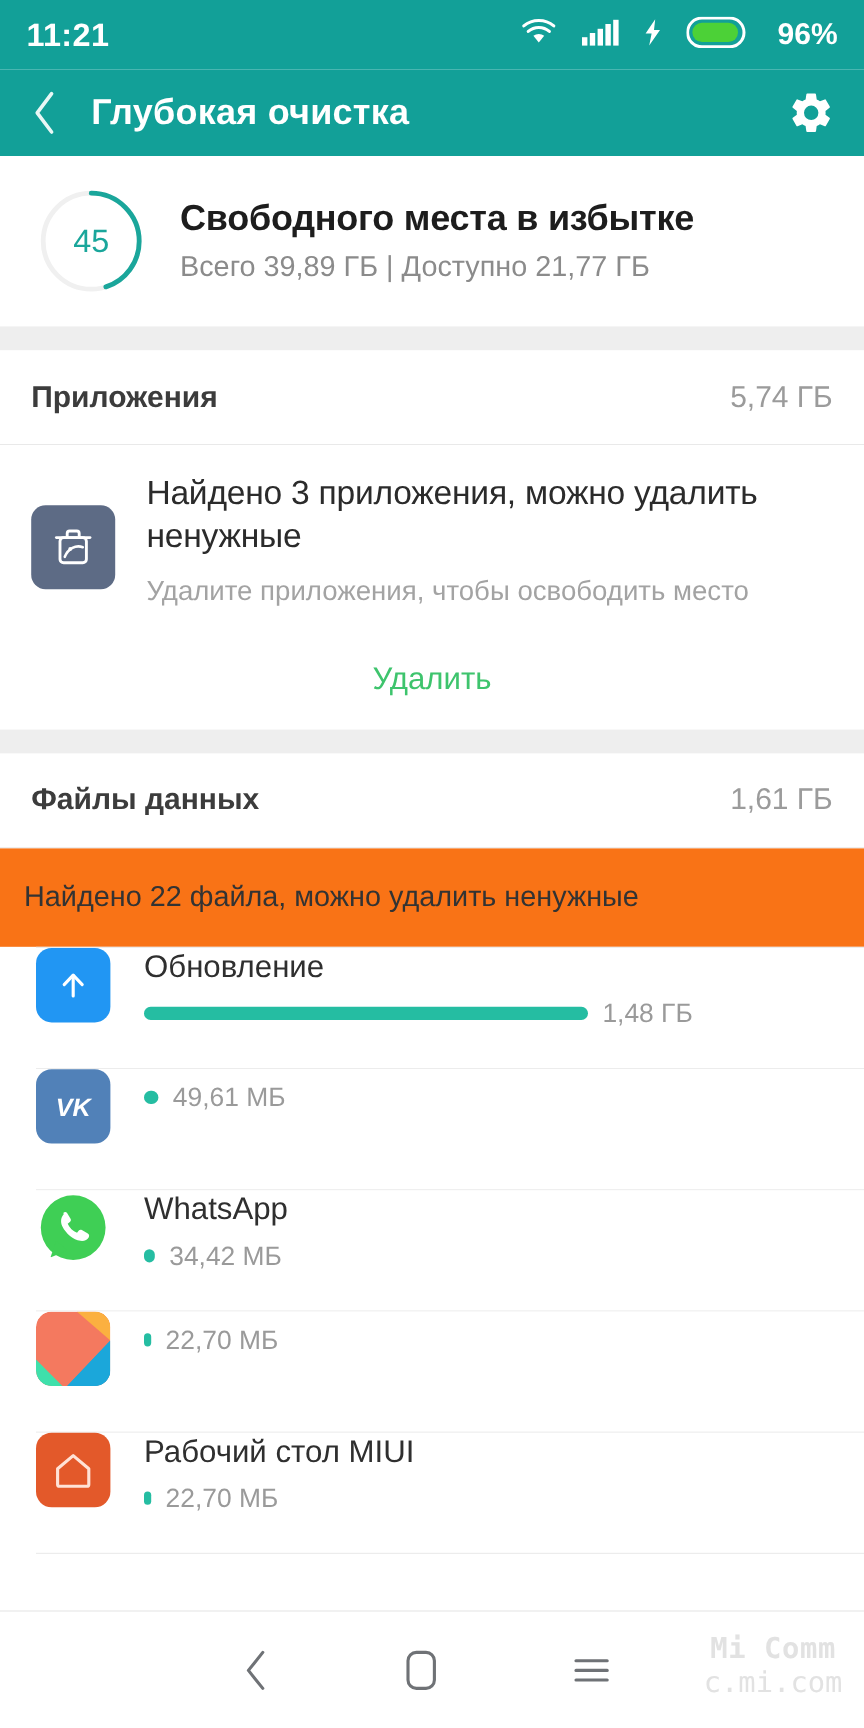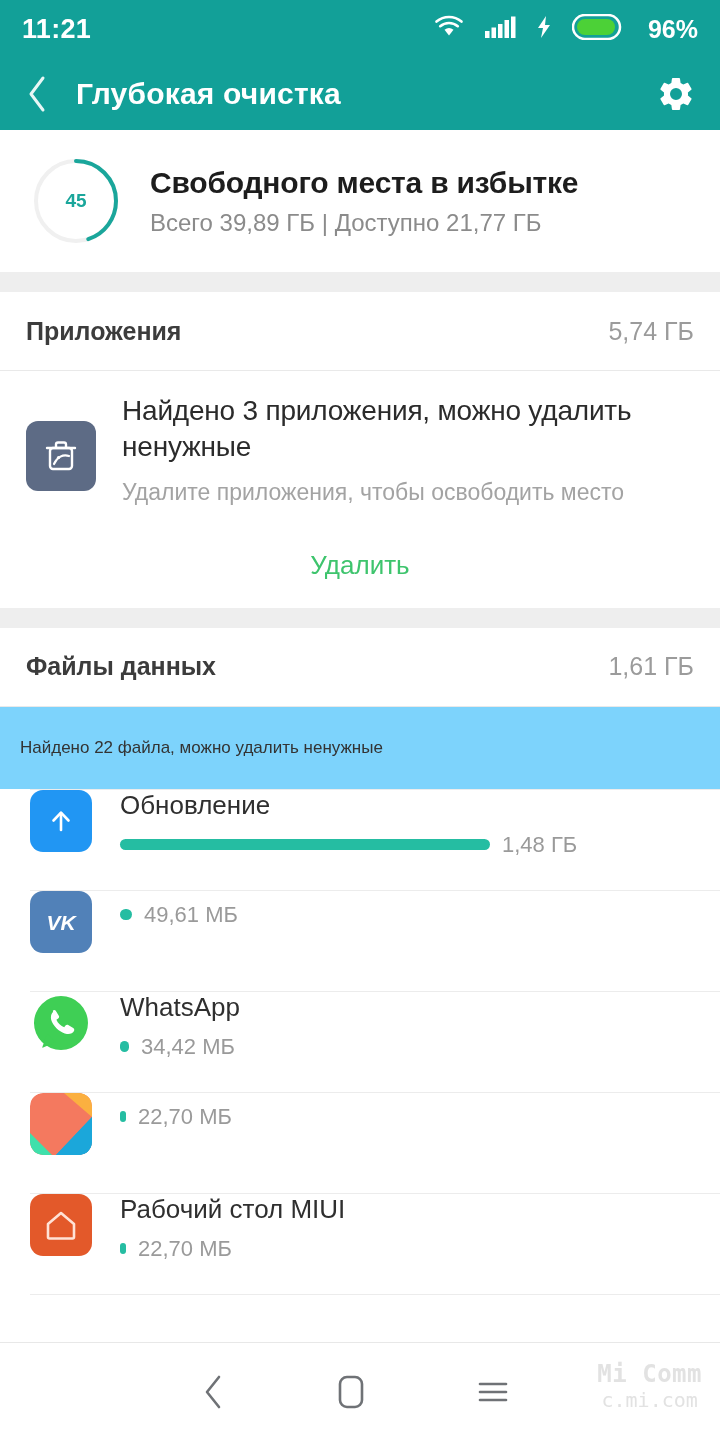--- a/index.html
+++ b/index.html
@@ -44,21 +44,21 @@
     height: 142px;
     background: #fff;
     display: flex;
     align-items: center;
     padding: 0 30px;
   }
   .ring-wrap { width: 92px; height: 92px; position: relative; flex: 0 0 92px; }
   .ring-num {
     position: absolute; inset: 0;
     display: flex; align-items: center; justify-content: center;
-    font-size: 19px; color: #1aa69b; font-weight: 700;
+    font-size: 27px; color: #1aa69b; font-weight: 400;
   }
   .summary-text { margin-left: 28px; }
   .summary-title { font-size: 30px; font-weight: 700; color: #1d1d1d; letter-spacing: -.2px; }
   .summary-sub { font-size: 24px; color: #8b8b8b; margin-top: 9px; }
 
   
   .gap { height: 20px; background: #eeeeee; }
   .hairline { height: 1px; background: #e9e9e9; }
 
   
@@ -93,25 +93,25 @@
   .apps-sub { font-size: 23px; color: #a3a3a3; margin-top: 14px; }
   .delete-btn {
     background: #fff;
     height: 84px;
     display: flex; align-items: center; justify-content: center;
     font-size: 26px; color: #3ec46d;
   }
 
   
   .files-found {
-    background: #7dd3fc;
+    background: #f97316;
     height: 82px;
     display: flex; align-items: center;
     padding: 0 20px;
-    font-size: 17px; color: #333;
+    font-size: 24px; color: #333;
   }
   .file-row {
     background: #fff;
     height: 100px;
     display: flex;
     align-items: flex-start;
     padding: 0 20px 0 30px;
   }
   .file-icon { width: 62px; height: 62px; flex: 0 0 62px; border-radius: 13px; overflow: hidden;
                display:flex; align-items:center; justify-content:center; }
@@ -133,21 +133,21 @@
   .nav-btn { flex: 0 0 auto; display:flex; align-items:center; justify-content:center; }
   .nav-back { margin-left: 200px; }
   .nav-home { margin-left: 110px; }
   .nav-menu { margin-left: 110px; }
   .watermark {
     position: absolute; right: 18px; top: 18px;
     text-align: center; color: #e2e2e2; line-height: 1.15;
     font-family: "DejaVu Sans Mono", monospace;
   }
   .wm1 { font-size: 24px; font-weight: 700; letter-spacing: .5px; }
-  .wm2 { font-size: 20px; }
+  .wm2 { font-size: 24px; }
   .spacer-bottom { height: 98px; }
 </style>
 </head>
 <body>
 
 <div class="statusbar">
   <span class="status-time">11:21</span>
   <span class="status-right">
     <span class="icon-wifi">
       <svg width="30" height="24" viewBox="0 0 30 24">

